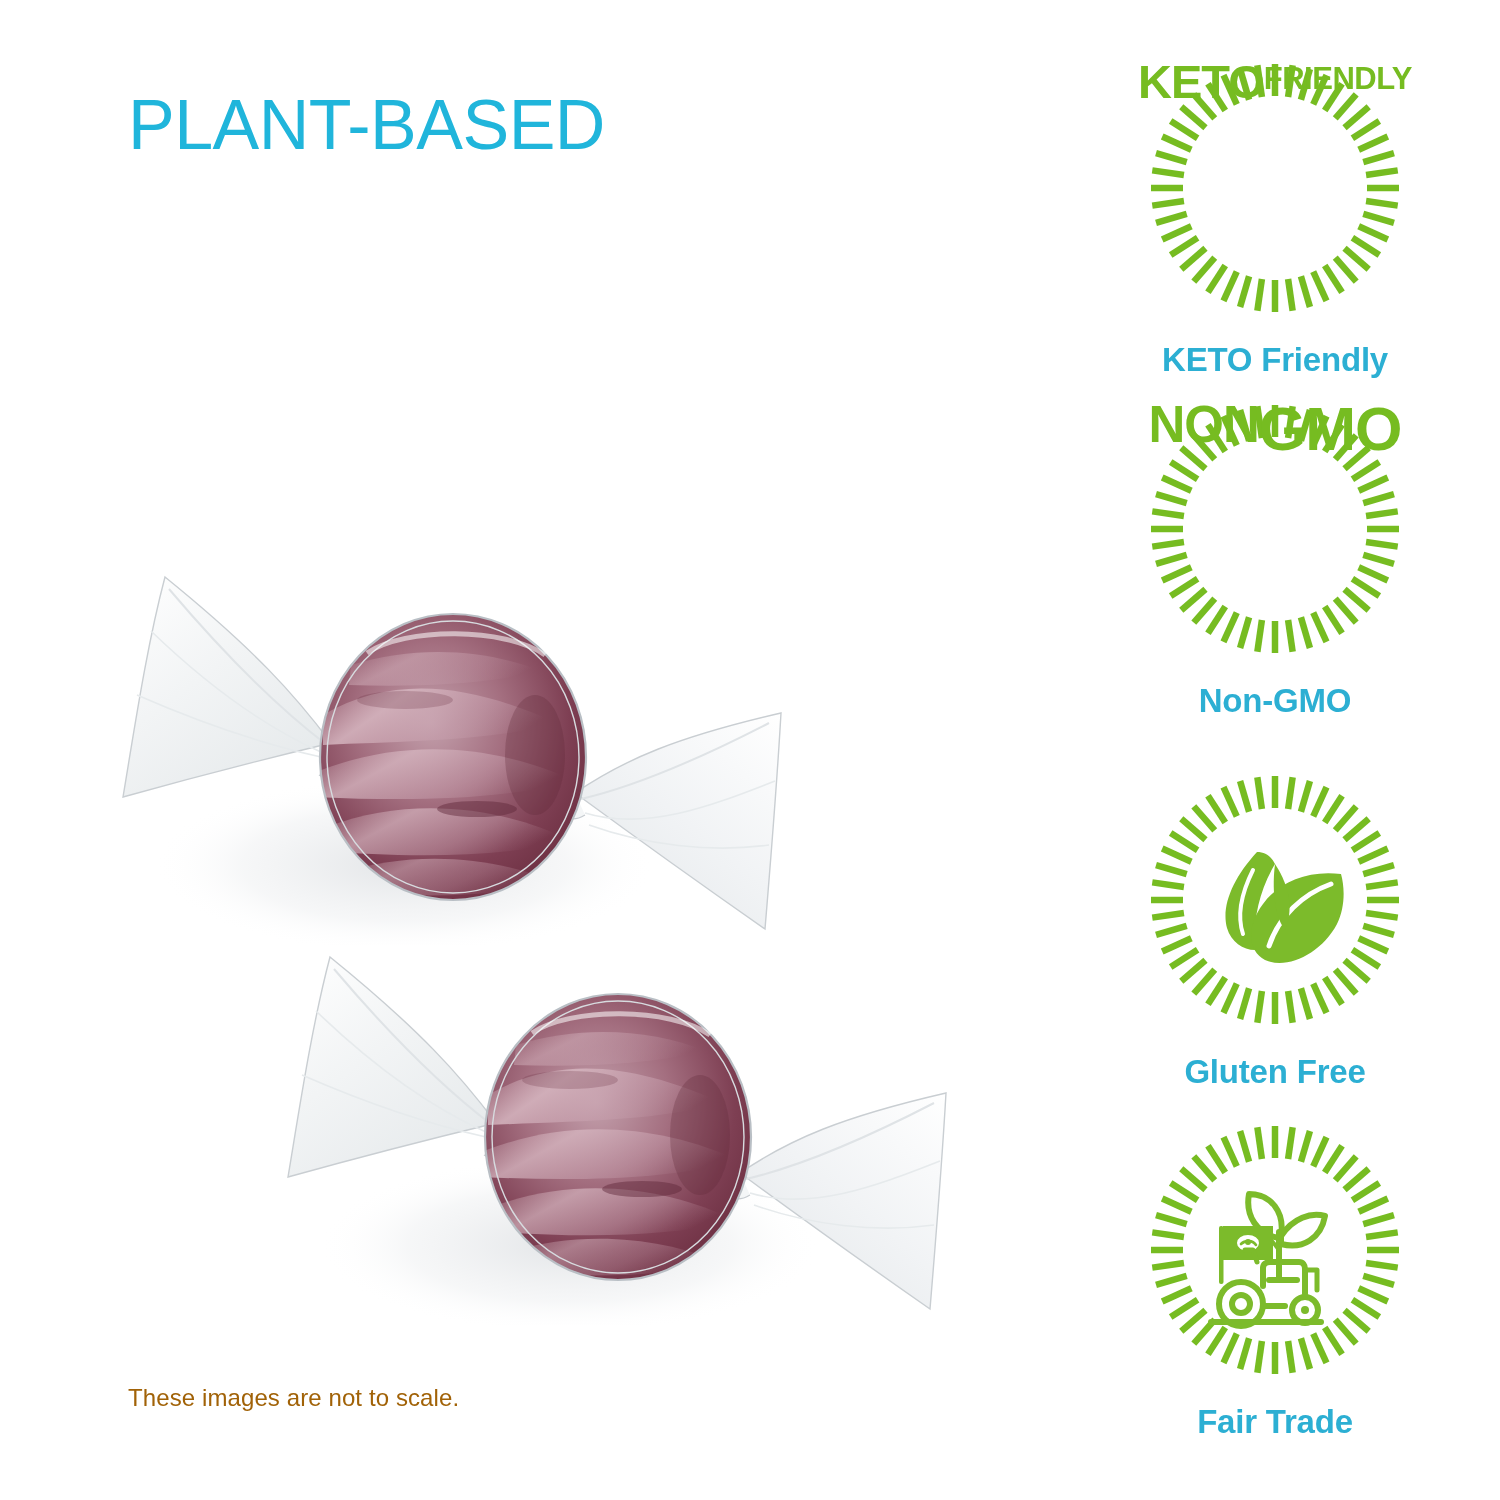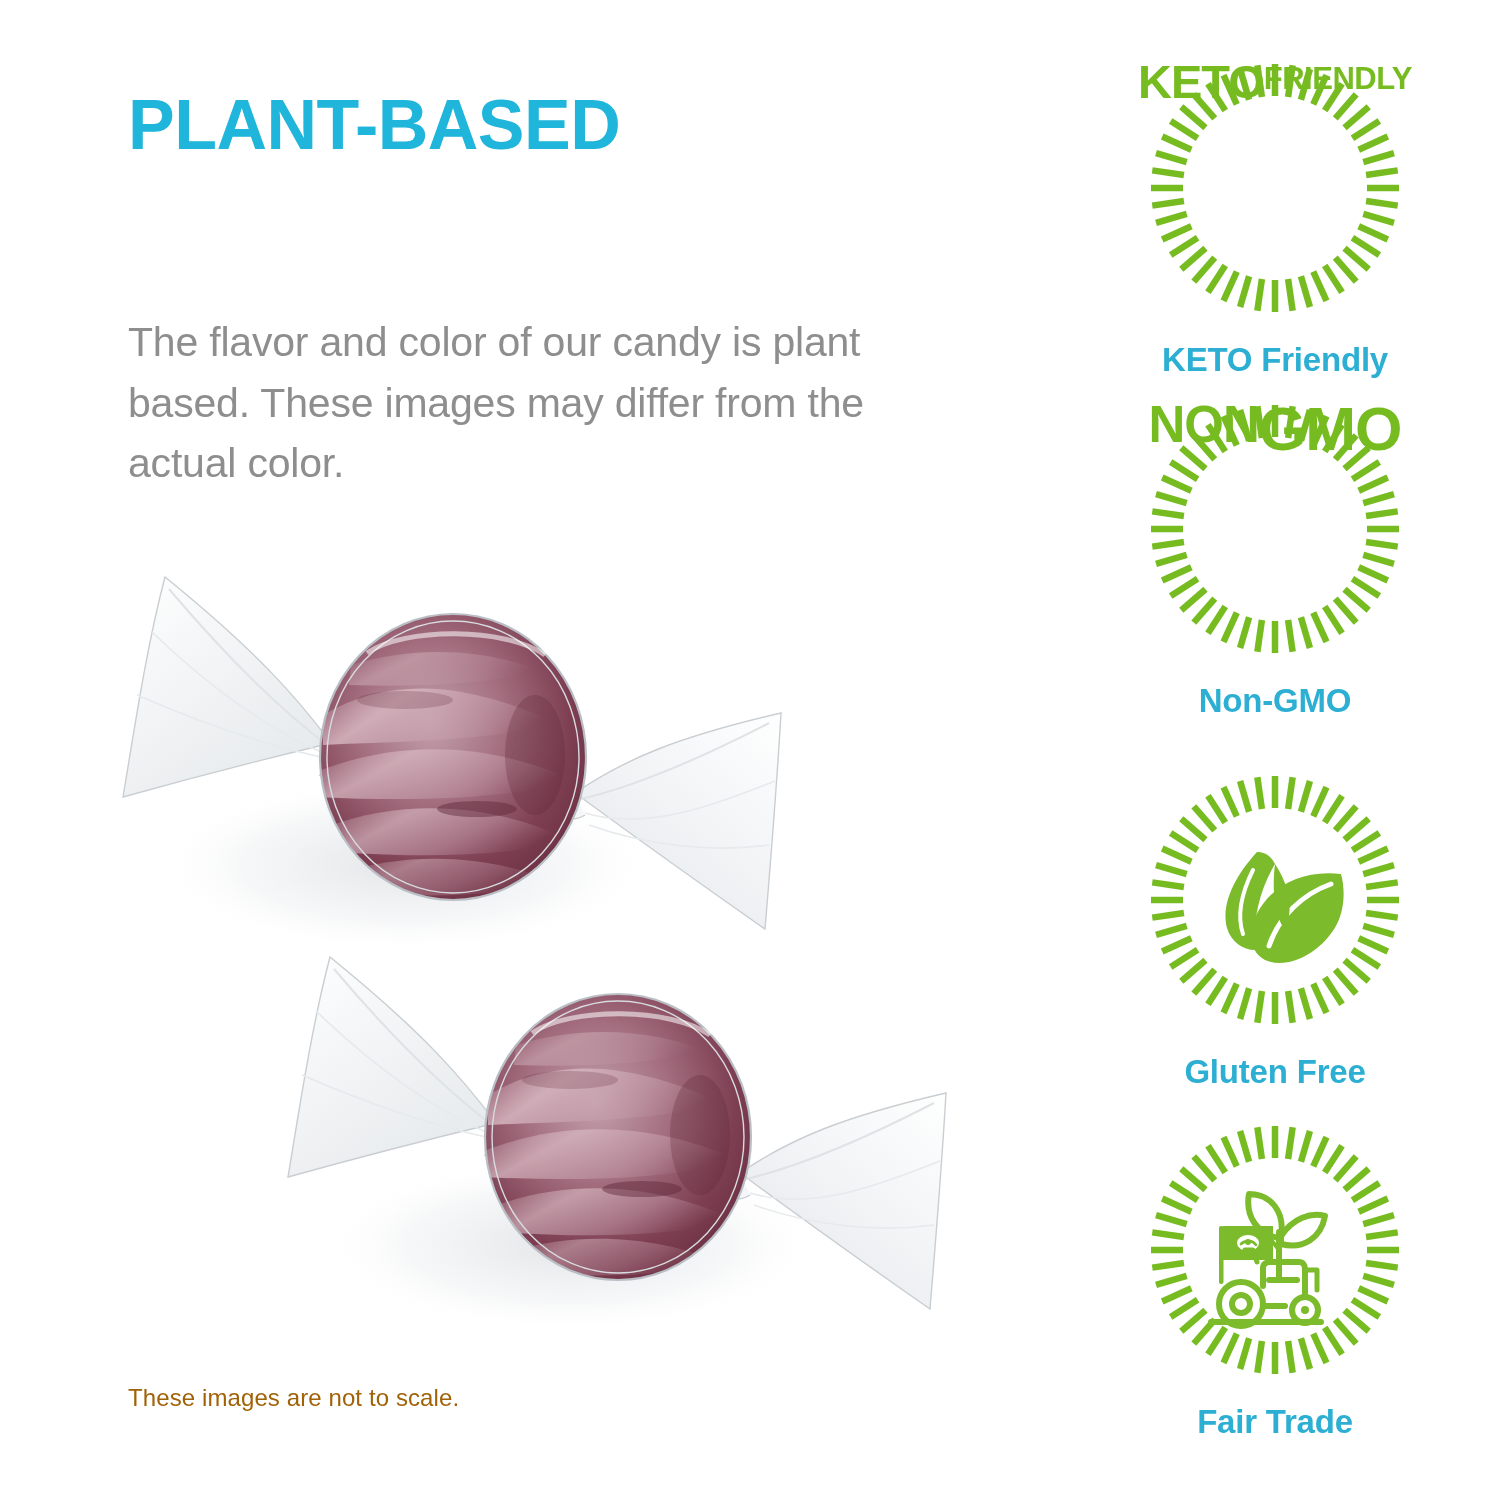--- a/index.html
+++ b/index.html
@@ -17,21 +17,21 @@
   .left-col { position:absolute; left:0; top:0; width:1050px; height:1500px; }
   .right-col { position:absolute; left:1050px; top:0; width:450px; height:1500px; }
 
   
   .headline {
     position:absolute;
     left:128px; top:88px;
     width:860px;
     color:#20b5db;
     font-size:70px;
-    font-weight:700;
+    font-weight:400;
     line-height:1.08;
     letter-spacing:-0.5px;
   }
 
   .subtext {
     position:absolute;
     left:128px; top:312px;
     width:830px;
     color:#8e8e8e;
     font-size:41px;
@@ -101,21 +101,20 @@
 <body>
 
 <div class="page">
 
   <div class="left-col">
 
     <h1 class="headline">
       <span>PLANT-BASED</span><br>
     </h1>
 
-    <p class="subtext">The flavor and color of our candy is plant based. These images may differ from the actual color.</p>
 
     <div class="candy-wrap candy-1">
       <svg class="candy-svg" viewBox="0 0 690 400">
         <defs>
           <radialGradient id="candyBodyA" cx="42%" cy="38%" r="72%">
             <stop offset="0%" stop-color="#c3a0ac"></stop>
             <stop offset="38%" stop-color="#a46f80"></stop>
             <stop offset="72%" stop-color="#7e3f53"></stop>
             <stop offset="100%" stop-color="#682b3d"></stop>
           </radialGradient>

